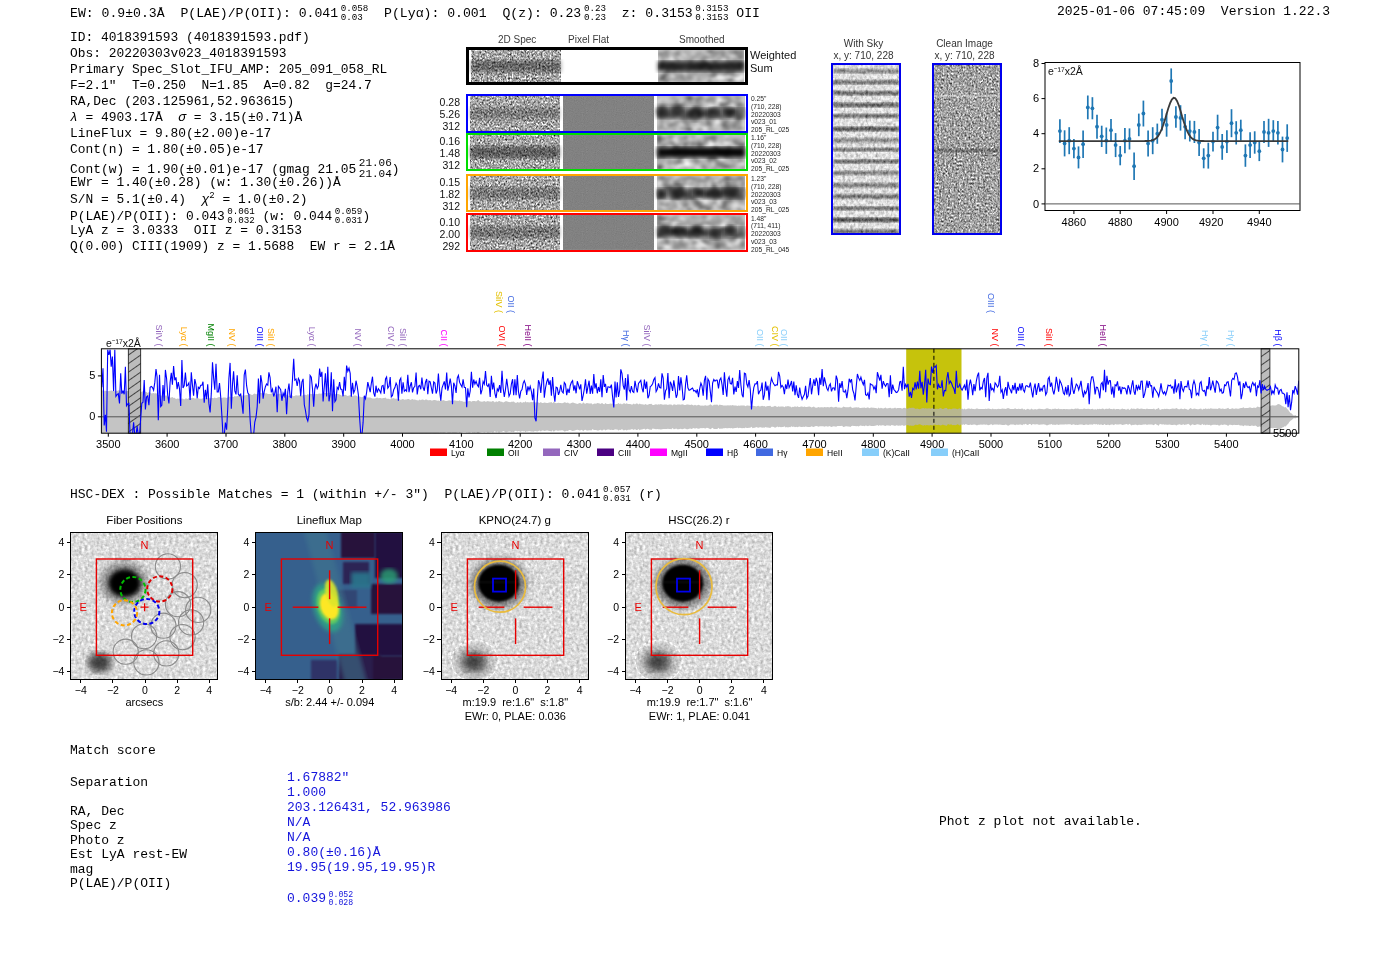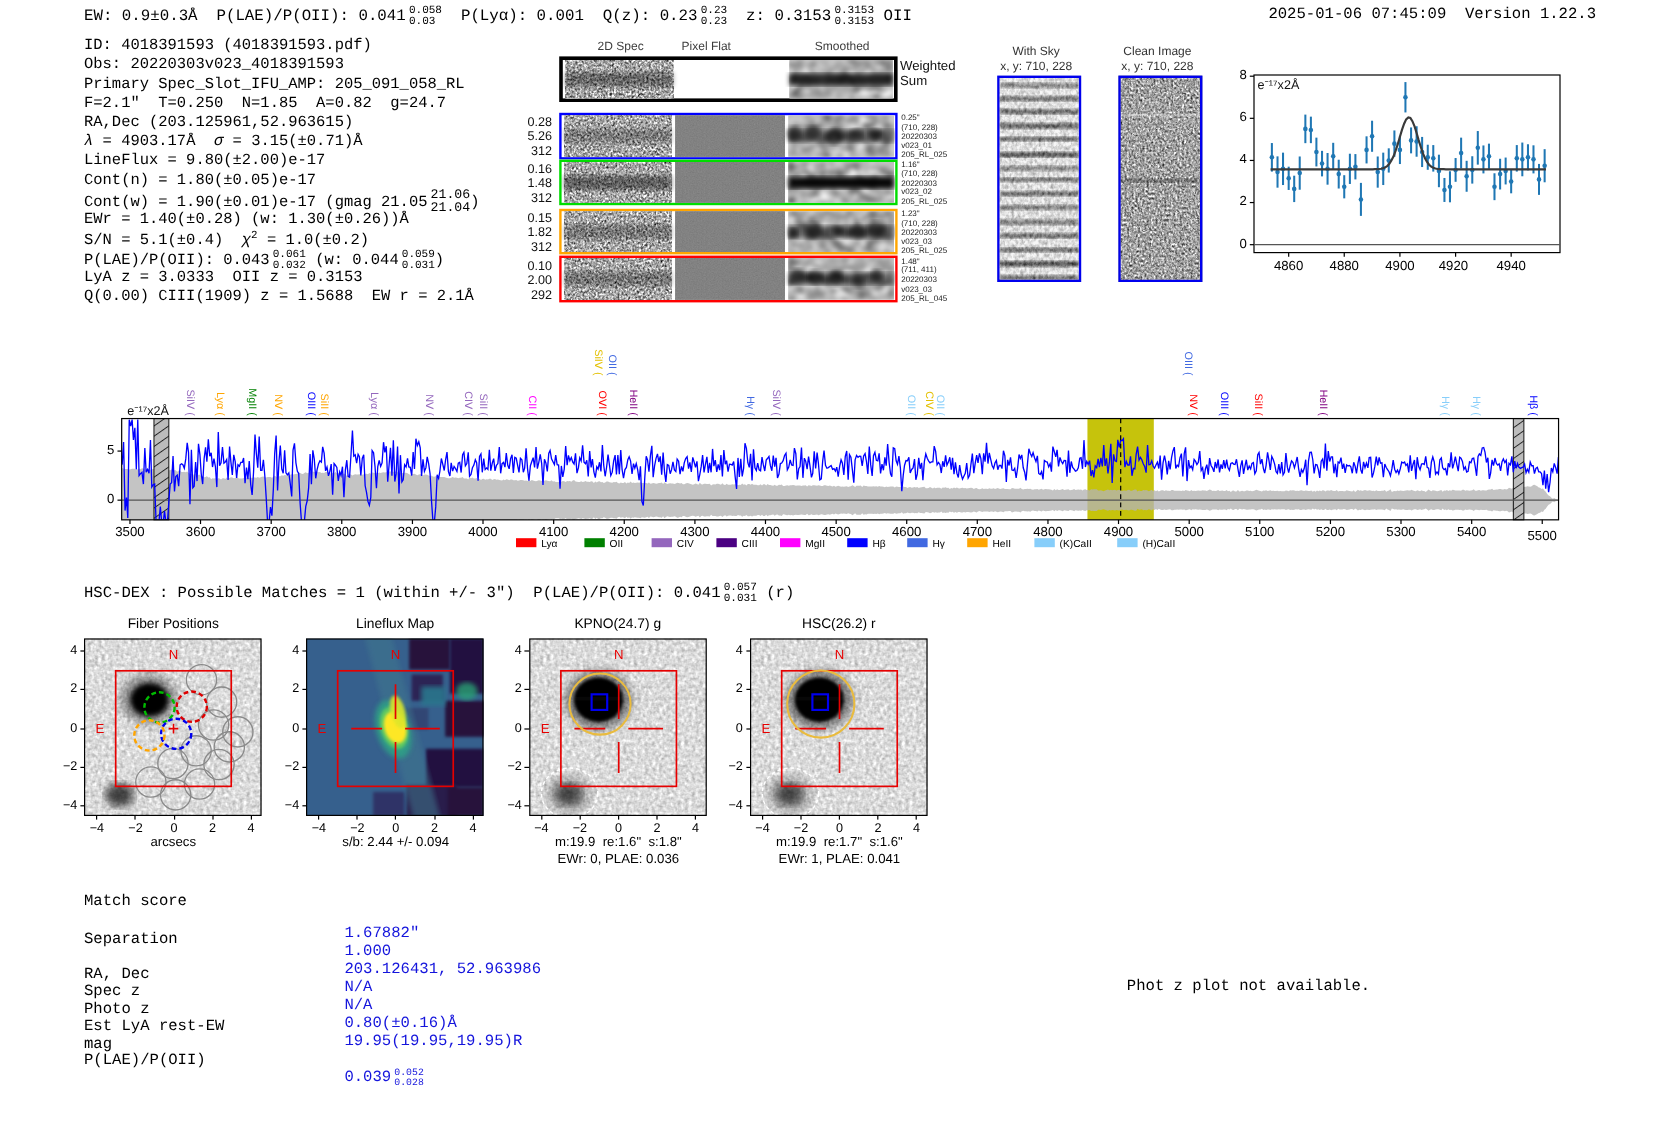--- a/index.html
+++ b/index.html
@@ -489,21 +489,21 @@
 <div class="abs sans" style="left:681.75px;top:438.2px;font-size:11px;color:#000;width:30px;text-align:center">4500</div>
 <div class="abs sans" style="left:740.595px;top:438.2px;font-size:11px;color:#000;width:30px;text-align:center">4600</div>
 <div class="abs sans" style="left:799.4399999999999px;top:438.2px;font-size:11px;color:#000;width:30px;text-align:center">4700</div>
 <div class="abs sans" style="left:858.285px;top:438.2px;font-size:11px;color:#000;width:30px;text-align:center">4800</div>
 <div class="abs sans" style="left:917.13px;top:438.2px;font-size:11px;color:#000;width:30px;text-align:center">4900</div>
 <div class="abs sans" style="left:975.975px;top:438.2px;font-size:11px;color:#000;width:30px;text-align:center">5000</div>
 <div class="abs sans" style="left:1034.8200000000002px;top:438.2px;font-size:11px;color:#000;width:30px;text-align:center">5100</div>
 <div class="abs sans" style="left:1093.665px;top:438.2px;font-size:11px;color:#000;width:30px;text-align:center">5200</div>
 <div class="abs sans" style="left:1152.51px;top:438.2px;font-size:11px;color:#000;width:30px;text-align:center">5300</div>
 <div class="abs sans" style="left:1211.355px;top:438.2px;font-size:11px;color:#000;width:30px;text-align:center">5400</div>
-<div class="abs sans" style="left:1270.2px;top:441px;font-size:11px;color:#000;width:30px;text-align:center">5500</div>
+<div class="abs sans" style="left:1270.2px;top:427px;font-size:11px;color:#000;width:30px;text-align:center">5500</div>
 <div class="abs sans" style="left:106px;top:336.5px;font-size:10.5px;color:#111;">e⁻¹⁷x2Å</div>
 <svg class="abs" style="left:85px;top:270px" width="1245" height="80" viewBox="85 270 1245 80">
       <text x="0" y="0" transform="translate(155.8,346.5) rotate(90)" text-anchor="end" font-family="Liberation Sans" font-size="9" fill="#9467bd">SiIV (</text>
       <text x="0" y="0" transform="translate(180.8,346.5) rotate(90)" text-anchor="end" font-family="Liberation Sans" font-size="9" fill="#ffa500">Lyα (</text>
       <text x="0" y="0" transform="translate(207.8,346.5) rotate(90)" text-anchor="end" font-family="Liberation Sans" font-size="9" fill="#008000">MgII (</text>
       <text x="0" y="0" transform="translate(228.8,346.5) rotate(90)" text-anchor="end" font-family="Liberation Sans" font-size="9" fill="#ffa500">NV (</text>
       <text x="0" y="0" transform="translate(256.8,346.5) rotate(90)" text-anchor="end" font-family="Liberation Sans" font-size="9" fill="#0000ff">OIII (</text>
       <text x="0" y="0" transform="translate(267.8,346.5) rotate(90)" text-anchor="end" font-family="Liberation Sans" font-size="9" fill="#ffa500">SiII (</text>
       <text x="0" y="0" transform="translate(308.8,346.5) rotate(90)" text-anchor="end" font-family="Liberation Sans" font-size="9" fill="#9467bd">Lyα (</text>
       <text x="0" y="0" transform="translate(354.8,346.5) rotate(90)" text-anchor="end" font-family="Liberation Sans" font-size="9" fill="#9467bd">NV (</text>

